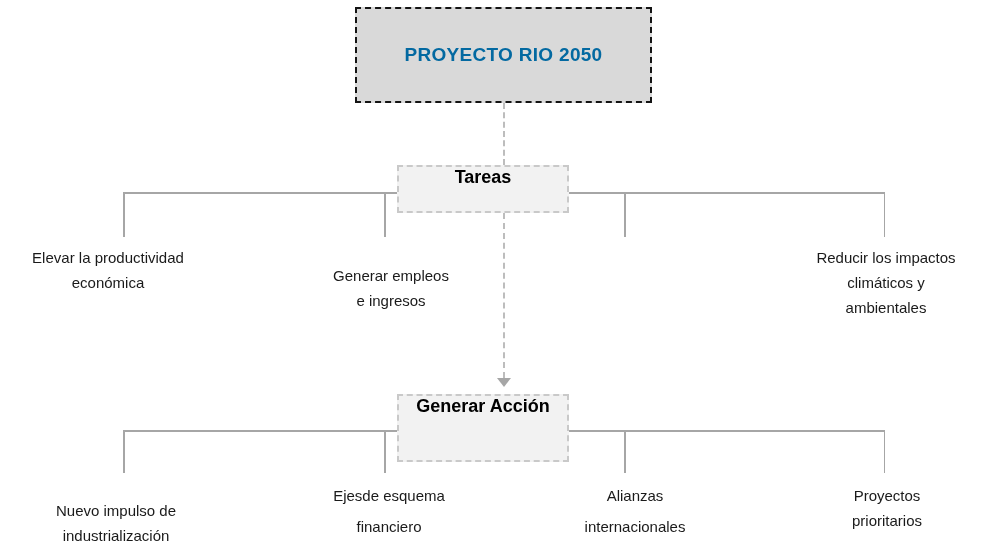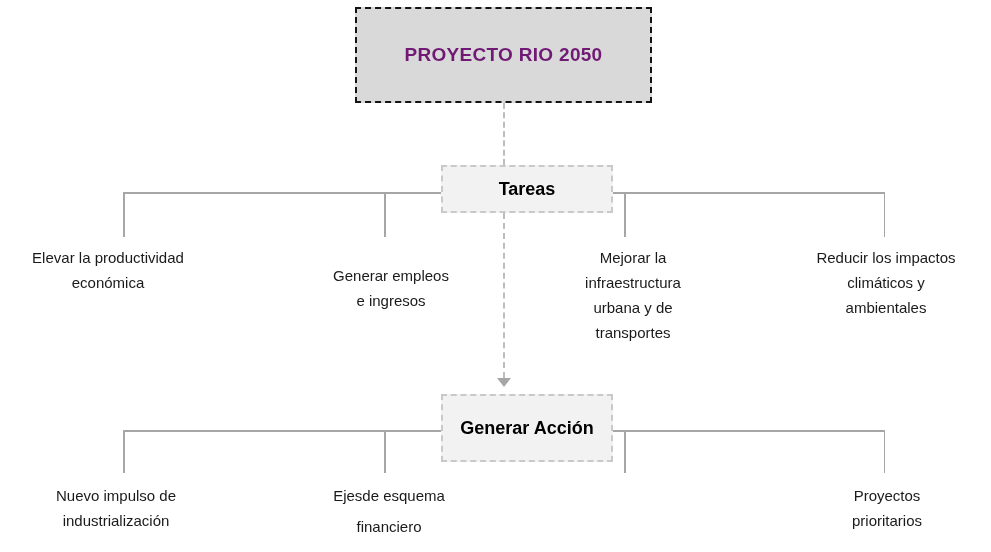--- a/index.html
+++ b/index.html
@@ -15,34 +15,34 @@
 
   
   .root-box {
     position: absolute;
     left: 355px; top: 7px;
     width: 297px; height: 96px;
     box-sizing: border-box;
     background: #d9d9d9;
     border: 2px dashed #141414;
     display: flex; align-items: center; justify-content: center;
-    font-weight: bold; font-size: 19px; color: #701a75;
+    font-weight: bold; font-size: 19px; color: #0369a1;
     letter-spacing: 0.3px;
     text-align: center;
   }
 
   
   .node {
     position: absolute;
-    left: 441px;
+    left: 397px;
     width: 172px;
     box-sizing: border-box;
     background: #f2f2f2;
     border: 2px dashed #c9c9c9;
-    display: flex; align-items: center; justify-content: center;
+    display: flex; align-items: flex-start; justify-content: center;
     font-weight: bold; font-size: 18px; color: #000;
     text-align: center;
   }
   .node.tareas { top: 165px; height: 48px; }
   .node.ejes   { top: 394px; height: 68px; }
 
   
   .vdash {
     position: absolute;
     width: 0;
@@ -88,21 +88,21 @@
     text-align: center;
     white-space: pre-line;
     font-size: 15px;
     line-height: 25px;
     color: #1a1a1a;
   }
   .leaf.r1c1 { left: -2px;  top: 245px; }
   .leaf.r1c2 { left: 281px; top: 245px; margin-top: 18px; }
   .leaf.r1c3 { left: 523px; top: 245px; }
   .leaf.r1c4 { left: 776px; top: 245px; }
-  .leaf.r2c1 { left: 6px;   top: 483px; }
+  .leaf.r2c1 { left: 6px;   top: 498px; }
   .leaf.r2c2 { left: 279px; top: 480px; line-height: 31px; }
   .leaf.r2c3 { left: 525px; top: 480px; line-height: 31px; }
   .leaf.r2c4 { left: 777px; top: 483px; }
 </style>
 </head>
 <body>
 
 <div class="canvas">
 
   <div class="hline row1"></div>
@@ -130,28 +130,26 @@
   </div>
 
   <div class="node ejes">
     <span>Generar Acción</span>
   </div>
 
   <div class="leaf r1c1">Elevar la productividad
 económica</div>
   <div class="leaf r1c2">Generar empleos
 e ingresos</div>
-  <div class="leaf r1c3">Mejorar la
-infraestructura
-urbana y de
-transportes</div>
   <div class="leaf r1c4">Reducir los impactos
 climáticos y
 ambientales</div>
 
   <div class="leaf r2c1">Nuevo impulso de
 industrialización</div>
   <div class="leaf r2c2">Ejesde esquema
 financiero</div>
+  <div class="leaf r2c3">Alianzas
+internacionales</div>
   <div class="leaf r2c4">Proyectos
 prioritarios</div>
 
 </div>
 
 </body></html>

